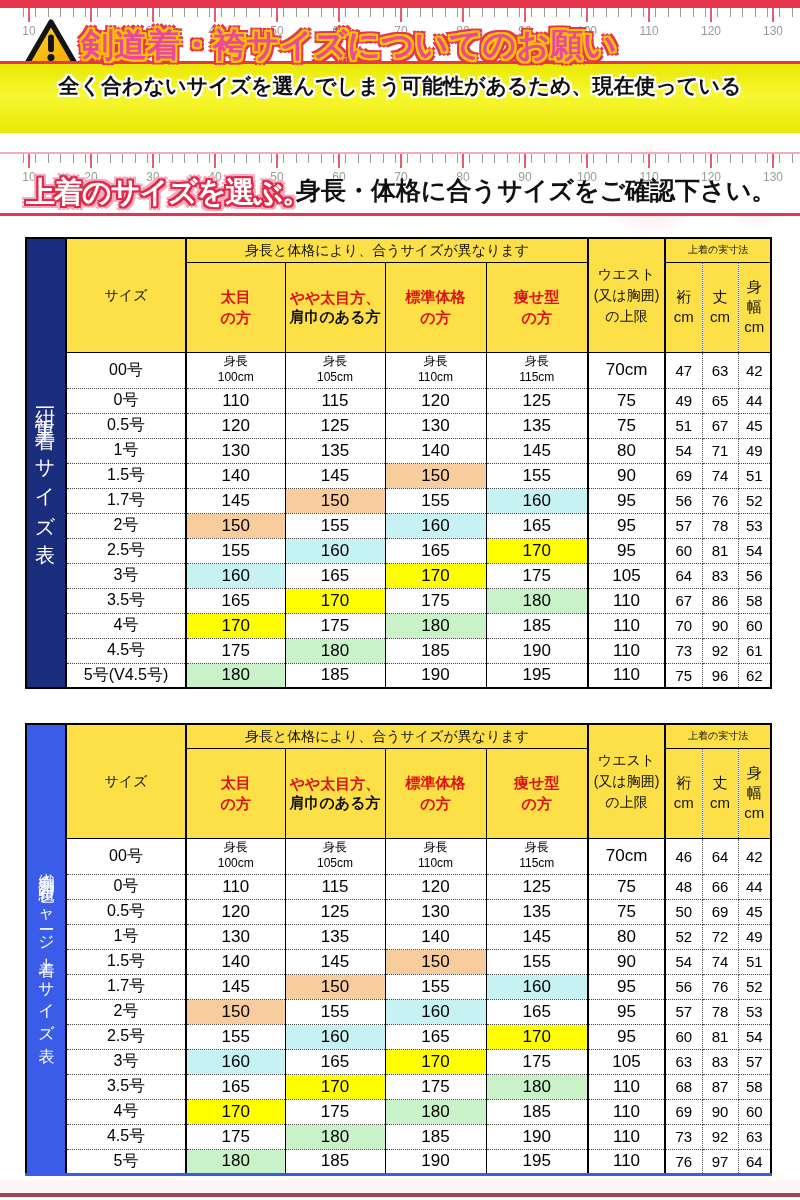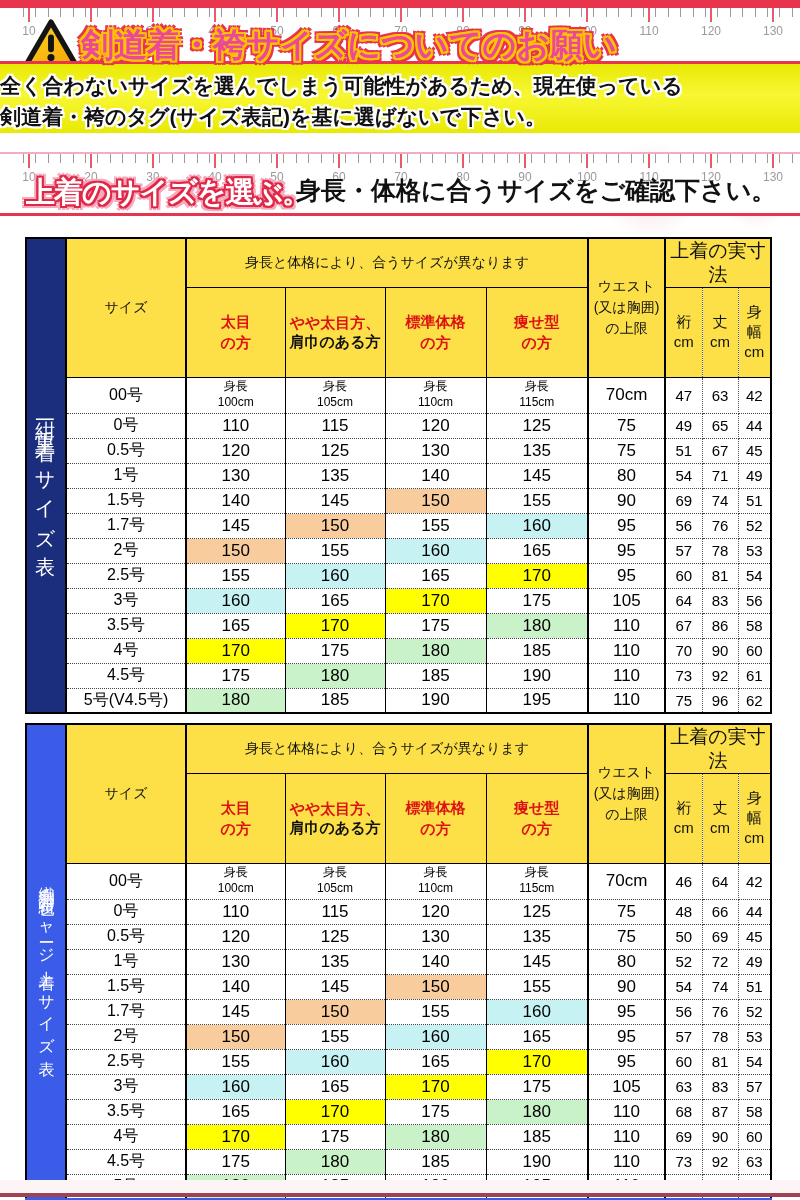--- a/index.html
+++ b/index.html
@@ -27,21 +27,21 @@
   .main-title{position:absolute;left:81px;top:15px;white-space:nowrap;z-index:3;
     font-size:33px;font-weight:bold;color:#ec4899;letter-spacing:0px;
     text-shadow:
       2px 0 0 #ffc400,-2px 0 0 #ffc400,0 2px 0 #ffc400,0 -2px 0 #ffc400,
       2px 2px 0 #ffc400,-2px 2px 0 #ffc400,2px -2px 0 #ffc400,-2px -2px 0 #ffc400,
       4px 0 0 #e8354e,-4px 0 0 #e8354e,0 4px 0 #e8354e,0 -4px 0 #e8354e,
       4px 4px 0 #e8354e,-4px 4px 0 #e8354e,4px -4px 0 #e8354e,-4px -4px 0 #e8354e;}
 
   .yellow-band{position:absolute;left:0;top:64px;width:800px;height:69px;
     background:linear-gradient(180deg,#e9e905 0%,#f7f733 45%,#e9e905 100%);
-    }
+    text-align:center;}
   .yellow-band .msg{font-size:21px;font-weight:bold;color:#111;line-height:31px;
     text-shadow:2px 0 0 #fff,-2px 0 0 #fff,0 2px 0 #fff,0 -2px 0 #fff,
       2px 2px 0 #fff,-2px 2px 0 #fff,2px -2px 0 #fff,-2px -2px 0 #fff;}
   .yellow-band .msg.first{padding-top:6px;}
 
   
   .ruler-box{position:absolute;left:0;top:152px;width:800px;height:64px;background:#fff;
     border-top:2px solid #f2aebe;border-bottom:3px solid #e8354e;box-sizing:border-box;}
   .badge{position:absolute;left:26px;bottom:0px;font-size:29px;font-weight:bold;color:#fff;
     white-space:nowrap;letter-spacing:-1px;z-index:3;
@@ -65,21 +65,21 @@
     writing-mode:vertical-rl;text-orientation:upright;letter-spacing:5px;
     font-size:20px;border-right:2px solid #000 !important;}
   .t1 .c-side{background:#3a5ce8;font-size:16px;letter-spacing:3px;}
 
   .hd{background:#fde047;font-size:14px;color:#111;white-space:pre-line;line-height:1.25;}
   .hd-span{font-size:14px;}
   .hd-type{font-size:15px;font-weight:bold;}
   .t-red{color:#dd1111;font-weight:bold;white-space:pre-line;line-height:1.4;}
   .t-black{color:#111;font-weight:bold;}
   .hd-waist{font-size:14px;line-height:1.5;}
-  .hd-jitsu{font-size:19px;}
+  .hd-jitsu{font-size:10px;}
   .hd-unit{font-size:15px;line-height:1.35;}
 
   .b-thick-l{border-left:2px solid #000 !important;}
   .b-thick-r{border-right:2px solid #000 !important;}
   .b-dot-l{border-left:1px dotted #555 !important;}
   .b-dot-r{border-right:1px dotted #555 !important;}
 
   .c-size{font-size:16px;}
   .c-fit{font-size:17px;}
   .c-fit.two-line{font-size:12px;white-space:pre-line;line-height:1.3;}
@@ -139,21 +139,20 @@
         <rect x="45" y="28" width="10" height="30" rx="5" fill="#141414"></rect>
         <circle cx="50" cy="67" r="6" fill="#141414"></circle>
       </svg>
     </div>
     <div class="main-title">剣道着・袴サイズについてのお願い</div>
   </div>
   <div class="red-line"></div>
 
   <div class="yellow-band">
     <div class="msg first">全く合わないサイズを選んでしまう可能性があるため、現在使っている</div>
-    <div class="msg">剣道着・袴のタグ(サイズ表記)を基に選ばないで下さい。</div>
   </div>
 
   <div class="ruler-box">
     <div class="ruler">
       <div class="ticks-minor"></div>
       <div class="ticks-major"></div>
       <div class="ruler-nums" id="ruler-nums-1">
           <span class="ruler-num" style="left: 14px;">10</span>
           <span class="ruler-num" style="left: 76px;">20</span>
           <span class="ruler-num" style="left: 138px;">30</span>

